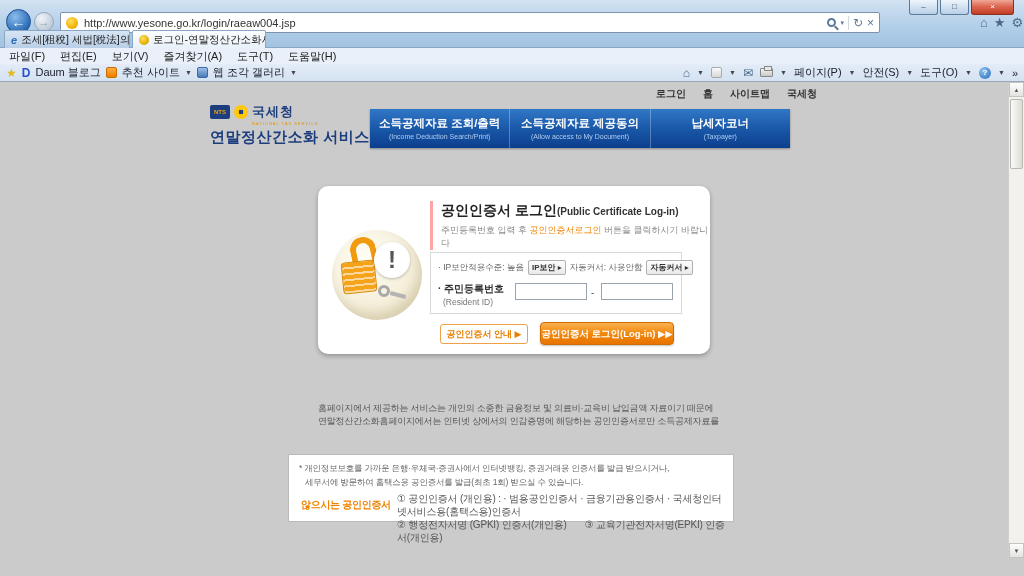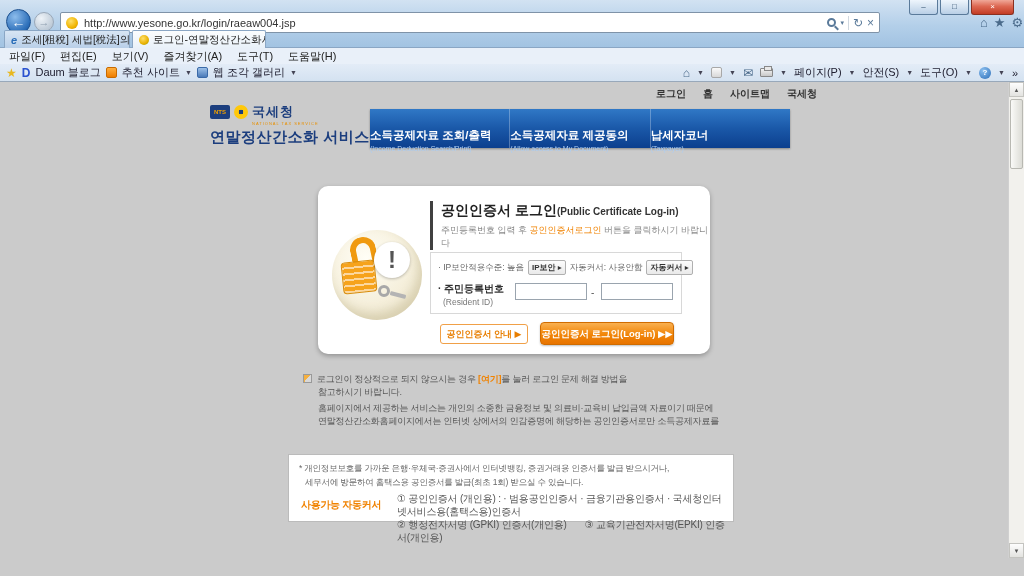--- a/index.html
+++ b/index.html
@@ -66,40 +66,40 @@
   .logo { position:absolute; left:210px; top:21px; }
   .logo-row { display:flex; align-items:center; gap:4px; }
   .nts-box { width:20px; height:14px; background:#1c3e7e; color:#f0a000; font-size:6px; font-weight:bold; text-align:center; line-height:14px; border-radius:2px; }
   .flower { width:14px; height:14px; border-radius:50%; background:radial-gradient(circle,#1c3e7e 0 22%,#ffc80a 26% 100%); }
   .org { font-size:13px; font-weight:bold; color:#1c3e7e; letter-spacing:1px; }
   .org-sub { font-size:4px; color:#e89000; margin-left:42px; letter-spacing:1px; }
   .service { font-size:15px; font-weight:bold; color:#1c3e7e; margin-top:2px; letter-spacing:0.5px; }
 
   .navbar { position:absolute; left:370px; top:27px; width:420px; height:39px; display:flex;
     background:linear-gradient(#3078c6,#1a58a8 50%,#0c3f8e); box-shadow:0 1px 2px rgba(0,0,0,0.35); }
-  .nav-item { flex:1; text-align:left; padding-top:19px; cursor:pointer; }
+  .nav-item { flex:1; text-align:center; padding-top:7px; cursor:pointer; }
   .nav-item + .nav-item { border-left:1px solid rgba(255,255,255,0.28); }
   .nav-label { color:#fff; font-weight:bold; font-size:11.5px; }
   .nav-sub { color:#aecdf0; font-size:7px; margin-top:2px; }
 
   .panel { position:absolute; left:318px; top:104px; width:392px; height:168px; background:#fff;
     border-radius:10px; box-shadow:0 2px 5px rgba(0,0,0,0.28); }
   .illus { position:absolute; left:14px; top:44px; width:90px; height:90px; border-radius:50%;
     background:radial-gradient(circle at 38% 32%,#fffef6,#f5efdb 55%,#e9e1c6);
     box-shadow:inset -4px -7px 10px rgba(190,180,140,0.45); }
   .shackle { position:absolute; left:18px; top:7px; width:26px; height:26px; border:6px solid #f09a10;
     border-bottom:none; border-radius:14px 14px 0 0; transform:rotate(-12deg); }
   .lockbody { position:absolute; left:10px; top:31px; width:34px; height:32px; border-radius:4px; transform:rotate(-6deg);
     background:repeating-linear-gradient(#f6a31c 0 4px,#fcd79e 4px 6px); border:1px solid #d88d0c; }
   .alert-circle { position:absolute; left:42px; top:12px; width:36px; height:36px; border-radius:50%; background:#fff;
     box-shadow:0 1px 3px rgba(0,0,0,0.25); text-align:center; font-weight:bold; font-size:24px; color:#555; line-height:36px; }
   .key-ring { position:absolute; left:46px; top:55px; width:12px; height:12px; border:3px solid #a8a8a8; border-radius:50%; }
   .key-stem { position:absolute; left:58px; top:63px; width:16px; height:4px; background:#b4b4b4; transform:rotate(14deg); border-radius:1px; }
 
-  .ptitle { position:absolute; left:112px; top:15px; border-left:3px solid #404040; padding-left:8px; }
+  .ptitle { position:absolute; left:112px; top:15px; border-left:3px solid #fca5a5; padding-left:8px; }
   .ptitle-main { font-size:14px; font-weight:bold; color:#222; }
   .ptitle-en { font-size:10px; font-weight:bold; color:#333; }
   .psub { font-size:9px; color:#888; margin-top:4px; }
   .orange-link { color:#f08200; }
 
   .formbox { position:absolute; left:112px; top:66px; width:252px; height:62px; border:1px solid #d8d8d8; }
   .frow1 { position:absolute; top:7px; left:7px; right:2px; display:flex; align-items:center; font-size:8.5px; color:#666; gap:4px; white-space:nowrap; }
   .mini-btn { border:1px solid #b0b0b0; background:linear-gradient(#fdfdfd,#e9e9e9); font-size:8px; color:#333;
     padding:1px 3px; border-radius:2px; font-weight:bold; }
   .frow2-label { position:absolute; top:29px; left:7px; }
@@ -289,36 +289,30 @@
           <div class="rrn-en">(Resident ID)</div>
         </div>
         <input class="rrn-input" style="left: 84px; top: 30px;">
         <span class="rrn-dash">-</span>
         <input class="rrn-input" style="left: 170px; top: 30px;">
       </div>
       <div class="btn-guide">공인인증서 안내  ▶</div>
       <div class="btn-login">공인인증서 로그인(Log-in)  ▶▶</div>
     </div>
 
-    <div class="notice notice1">
-      <div>
-        <span class="nicon"></span><span>로그인이 정상적으로 되지 않으시는 경우 </span><span class="bold-orange">[여기]</span><span>를 눌러 로그인 문제 해결 방법을</span>
-      </div>
-      <div class="nindent">참고하시기 바랍니다.</div>
-    </div>
     <div class="notice notice2">
       <div class="nindent">홈페이지에서 제공하는 서비스는 개인의 소중한 금융정보 및 의료비·교육비 납입금액 자료이기 때문에</div>
       <div class="nindent">연말정산간소화홈페이지에서는 인터넷 상에서의 인감증명에 해당하는 공인인증서로만 소득공제자료를</div>
     </div>
 
     <div class="certbox">
       <div class="cert-line1">* 개인정보보호를 가까운 은행·우체국·증권사에서 인터넷뱅킹, 증권거래용 인증서를 발급 받으시거나,</div>
       <div class="cert-line2">세무서에 방문하여 홈택스용 공인증서를 발급(최초 1회) 받으실 수 있습니다.</div>
       <div class="cert-row">
-        <div class="cert-label">사용가능 자동커서</div>
+        <div class="cert-label">않으시는 공인인증서</div>
         <div class="cert-items">
           <div>① 공인인증서 (개인용) : · 범용공인인증서 · 금융기관용인증서 · 국세청인터넷서비스용(홈택스용)인증서</div>
           <div>
             <span>② 행정전자서명 (GPKI) 인증서(개인용)</span><span class="gap"></span><span>③ 교육기관전자서명(EPKI) 인증서(개인용)</span>
           </div>
         </div>
       </div>
     </div>
 
     <div class="scrollbar">

